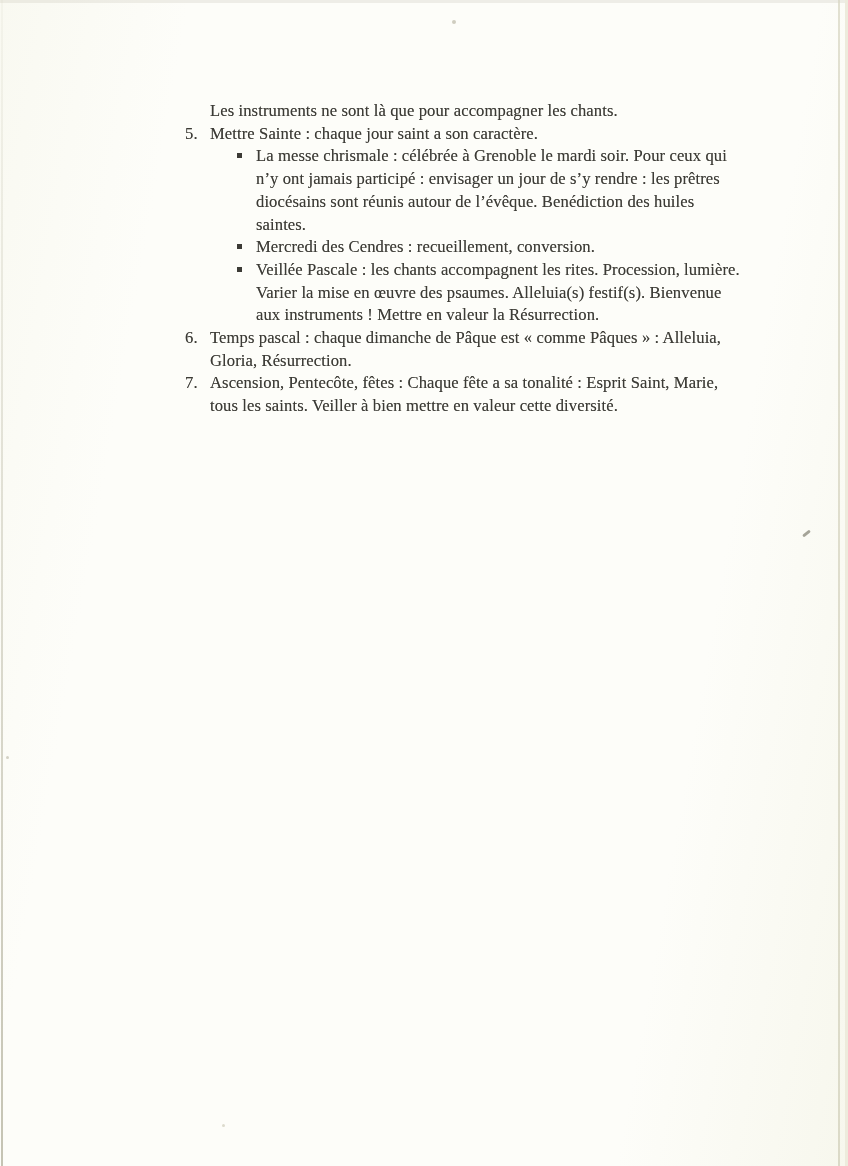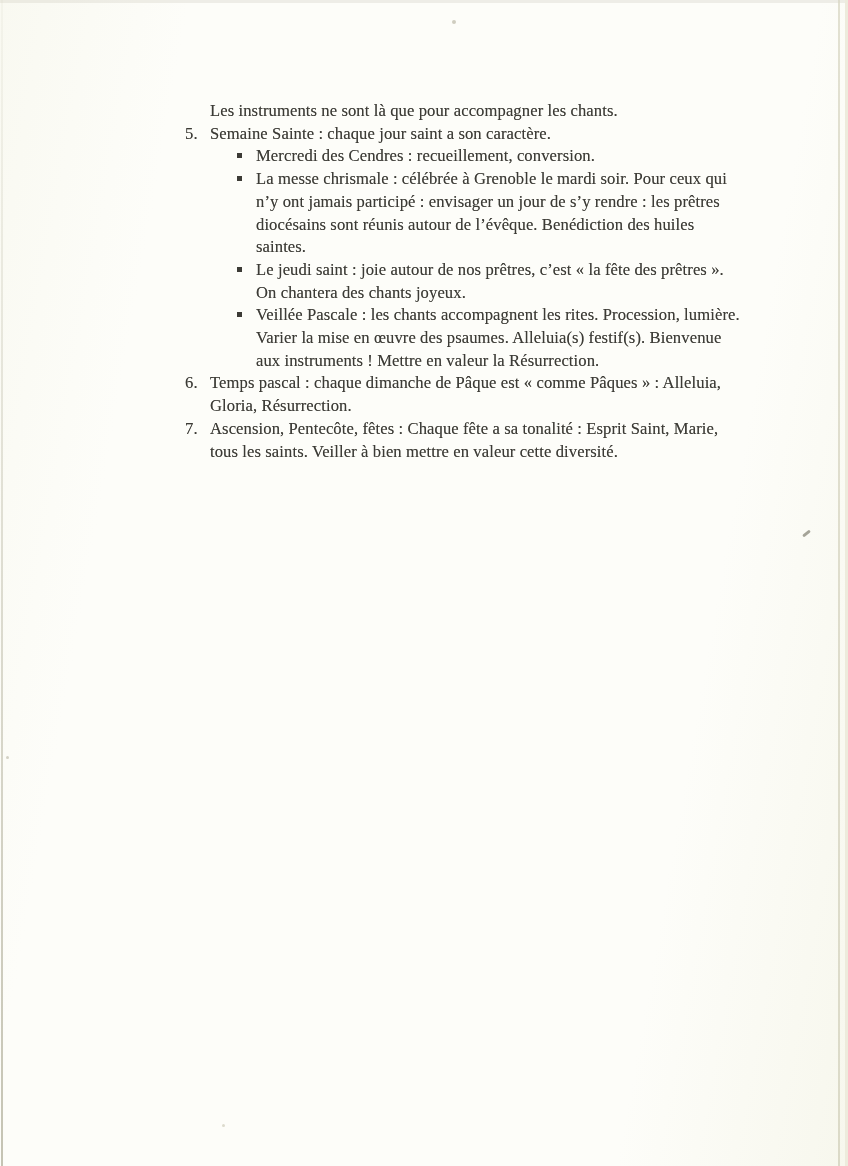--- a/index.html
+++ b/index.html
@@ -77,37 +77,32 @@
   <div class="speck speck-top"></div>
   <div class="speck speck-left"></div>
   <div class="speck speck-bottom"></div>
   <div class="mark-slash"></div>
 
   <div class="content">
     <p class="intro">Les instruments ne sont là que pour accompagner les chants.</p>
     <div id="numbered-list">
         <div class="item">
           <span class="num">5.</span>
-          <div class="itext">Semaine Sainte : chaque jour saint a son caractère.</div>
-        </div>
-        <div class="bullet">
-          <span class="marker"></span>
-          <div class="btext">Mercredi des Cendres : recueillement, conversion.</div>
+          <div class="itext">Mettre Sainte : chaque jour saint a son caractère.</div>
         </div>
         <div class="bullet">
           <span class="marker"></span>
           <div class="btext">La messe chrismale : célébrée à Grenoble le mardi soir. Pour ceux qui
 n’y ont jamais participé : envisager un jour de s’y rendre : les prêtres
 diocésains sont réunis autour de l’évêque. Benédiction des huiles
 saintes.</div>
         </div>
         <div class="bullet">
           <span class="marker"></span>
-          <div class="btext">Le jeudi saint : joie autour de nos prêtres, c’est «&nbsp;la fête des prêtres&nbsp;».
-On chantera des chants joyeux.</div>
+          <div class="btext">Mercredi des Cendres : recueillement, conversion.</div>
         </div>
         <div class="bullet">
           <span class="marker"></span>
           <div class="btext">Veillée Pascale : les chants accompagnent les rites. Procession, lumière.
 Varier la mise en œuvre des psaumes. Alleluia(s) festif(s). Bienvenue
 aux instruments&nbsp;! Mettre en valeur la Résurrection.</div>
         </div>
         <div class="item">
           <span class="num">6.</span>
           <div class="itext">Temps pascal : chaque dimanche de Pâque est «&nbsp;comme Pâques&nbsp;» : Alleluia,

